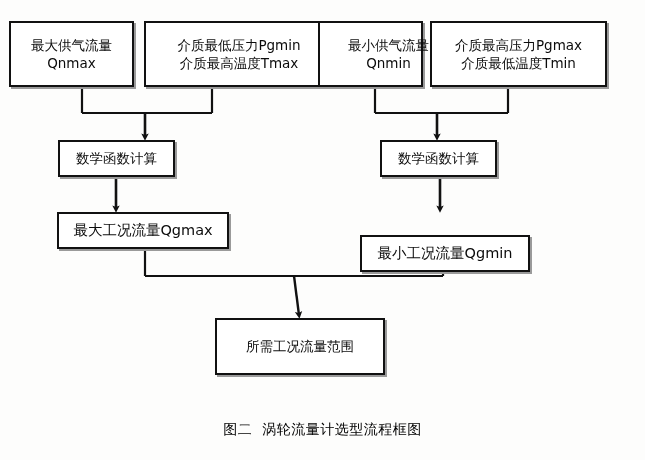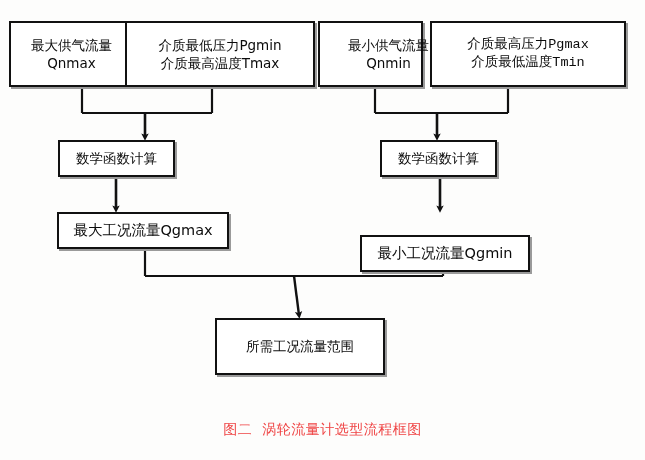--- a/index.html
+++ b/index.html
@@ -34,21 +34,21 @@
     white-space: nowrap;
   }
   .l1 { font-size: 13.5px; }
   .l2 { font-size: 13.5px; }
   .single { font-size: 13.5px; }
   .big { font-size: 14.5px; }
 
   .caption {
     position: absolute;
     font-size: 14px;
-    color: #ef4444;
+    color: #000000;
     white-space: pre;
     letter-spacing: 0.5px;
   }
   svg.wires {
     position: absolute;
     left: 0;
     top: 0;
     width: 645px;
     height: 460px;
     pointer-events: none;
@@ -94,31 +94,31 @@
       <path d="M145,276 L443,276" stroke="#111111" stroke-width="2.2" fill="none"></path>
       <path d="M294,276 L299,315" stroke="#111111" stroke-width="2.4" fill="none" marker-end="url(#ah)"></path>
     </g>
   </svg>
 
   <div class="box" style="left:9px; top:21px; width:125px; height:66px;">
     <span class="line l1">最大供气流量</span>
     <span class="line l2">Qnmax</span>
   </div>
 
-  <div class="box" style="left:125px; top:21px; width:190px; height:66px;">
+  <div class="box" style="left:144px; top:21px; width:190px; height:66px;">
     <span class="line l1">介质最低压力Pgmin</span>
     <span class="line l2">介质最高温度Tmax</span>
   </div>
 
   <div class="box" style="left:318px; top:21px; width:105px; height:66px;padding-left:36px;">
     <span class="line l1">最小供气流量</span>
     <span class="line l2">Qnmin</span>
   </div>
 
-  <div class="box" style="left:430px; top:21px; width:196px; height:66px;font-family:Liberation Mono, monospace;">
+  <div class="box" style="left:430px; top:21px; width:177px; height:66px;">
     <span class="line l1">介质最高压力Pgmax</span>
     <span class="line l2">介质最低温度Tmin</span>
   </div>
 
   <div class="box" style="left:58px; top:140px; width:117px; height:37px;">
     <span class="line single">数学函数计算</span>
   </div>
 
   <div class="box" style="left:380px; top:140px; width:117px; height:37px;">
     <span class="line single">数学函数计算</span>

